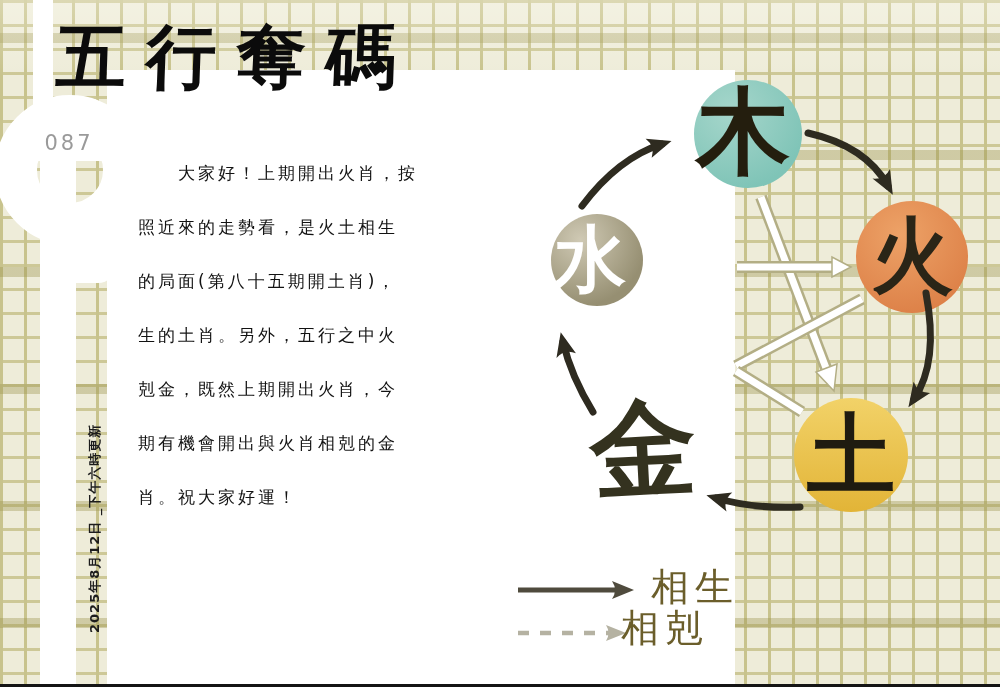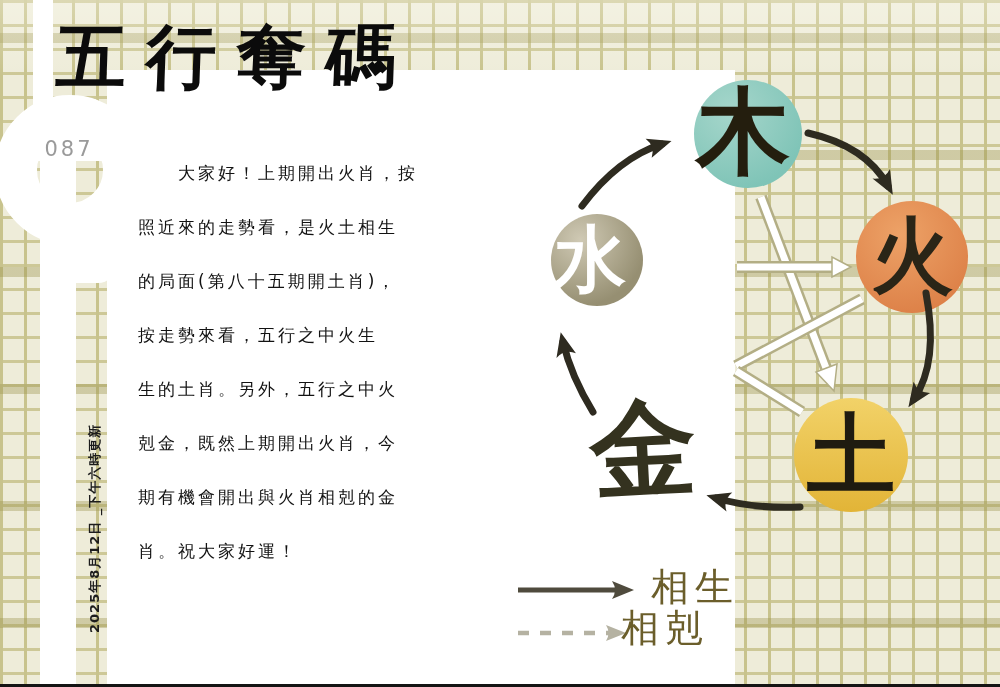--- a/index.html
+++ b/index.html
@@ -15,21 +15,21 @@
   }
   .abs{position:absolute;}
   
   .paper{left:107px;top:70px;width:628px;height:617px;background:#fff;z-index:1;}
   
   .logo-bar-top{left:33px;top:0;width:20px;height:112px;background:#fff;z-index:1;}
   .logo-ring{left:-5px;top:95px;width:66px;height:66px;border:42px solid #fff;border-radius:50%;z-index:1;}
   .logo-bar{left:40px;top:160px;width:36px;height:527px;background:#fff;z-index:1;}
   .logo-notch{left:76px;top:208px;width:40px;height:75px;background:#fff;border-radius:0 0 18px 0;z-index:1;}
   .issue-band{left:26px;top:131px;width:86px;height:30px;background:#fff;z-index:2;
-    display:flex;align-items:flex-end;justify-content:center;}
+    display:flex;align-items:flex-start;justify-content:center;}
   .issue-num{font-size:21px;letter-spacing:3px;color:#9a9a9a;font-weight:500;}
   
   .page-title{left:56px;top:14px;z-index:8;font-family:"DejaVu Serif",serif;
     font-size:70px;font-weight:900;color:#0b0b0b;letter-spacing:20px;line-height:86px;
     transform:skewX(-2deg);white-space:nowrap;}
   
   .article{left:138px;top:146px;width:402px;z-index:7;color:#121212;}
   .article .tline{font-size:17px;line-height:54px;letter-spacing:3px;white-space:nowrap;}
   
   .date-note{left:-33px;top:494px;width:258px;height:20px;z-index:7;
@@ -137,21 +137,20 @@
 
   <div class="abs legend-label legend-sheng">相生</div>
   <div class="abs legend-label legend-ke">相剋</div>
 
   <div class="abs page-title">五行奪碼</div>
 
   <div class="abs article">
       <div class="tline">　　大家好！上期開出火肖，按</div>
       <div class="tline">照近來的走勢看，是火土相生</div>
       <div class="tline">的局面(第八十五期開土肖)，</div>
-      <div class="tline">按走勢來看，五行之中火生</div>
       <div class="tline">生的土肖。另外，五行之中火</div>
       <div class="tline">剋金，既然上期開出火肖，今</div>
       <div class="tline">期有機會開出與火肖相剋的金</div>
       <div class="tline">肖。祝大家好運！</div>
     </div>
 
   <div class="abs date-note">2025年8月12日 _下午六時更新</div>
 
   <div class="abs bottom-line"></div>
 </div>

